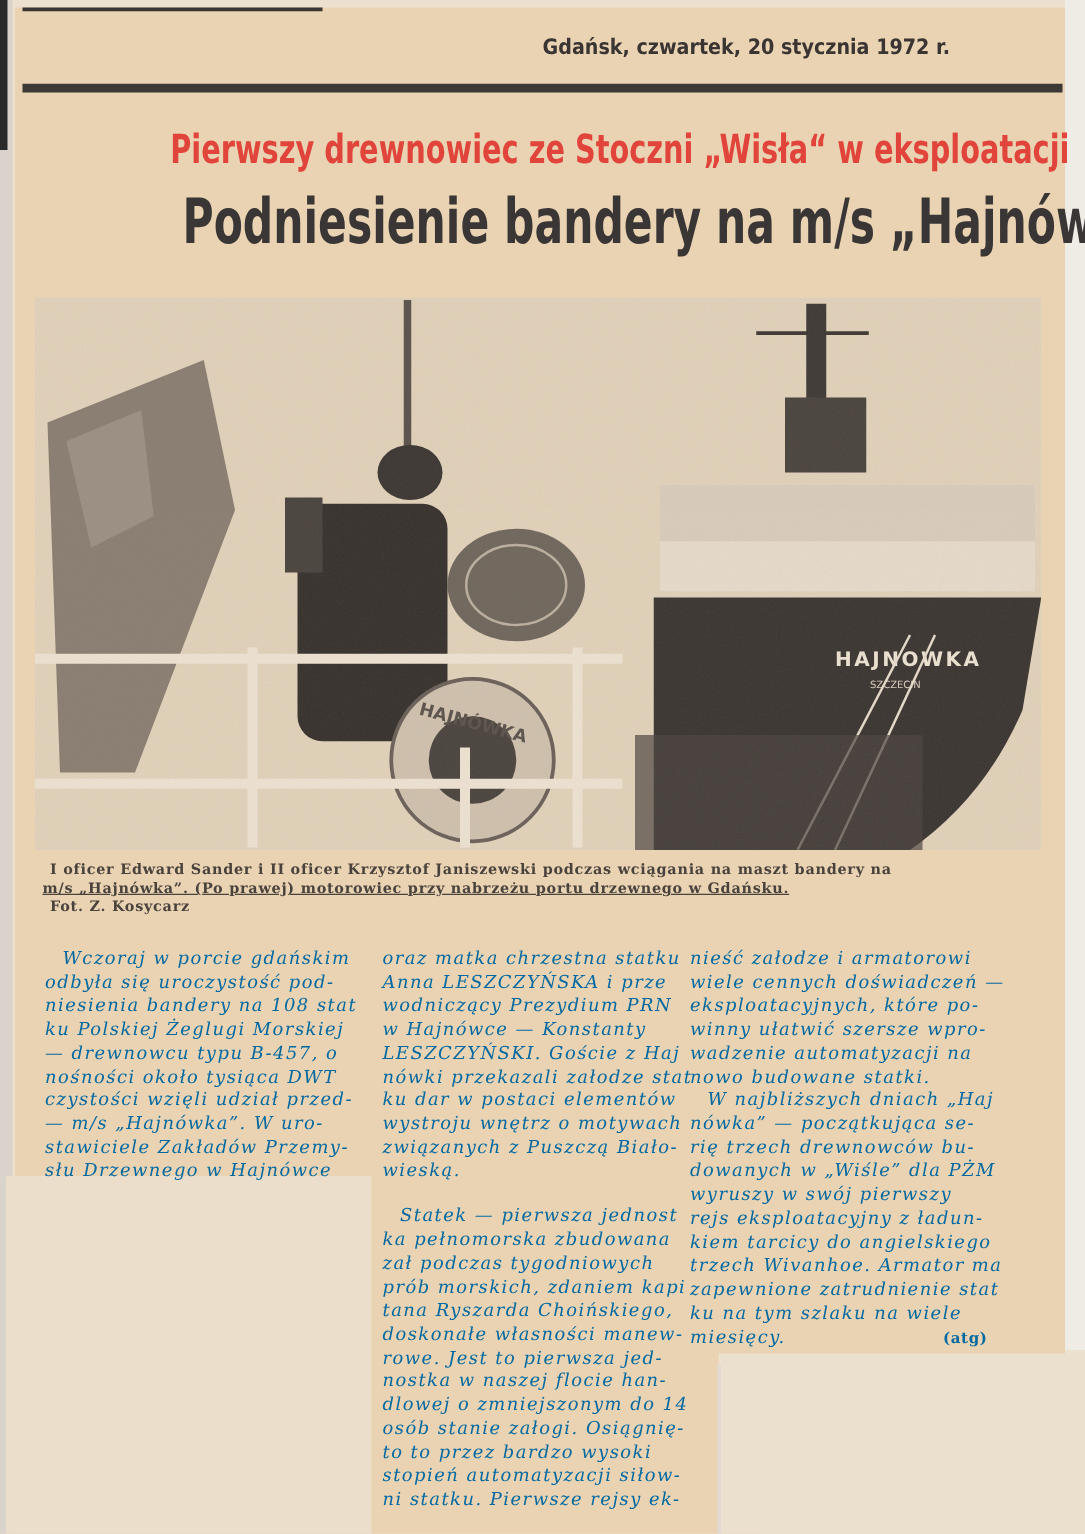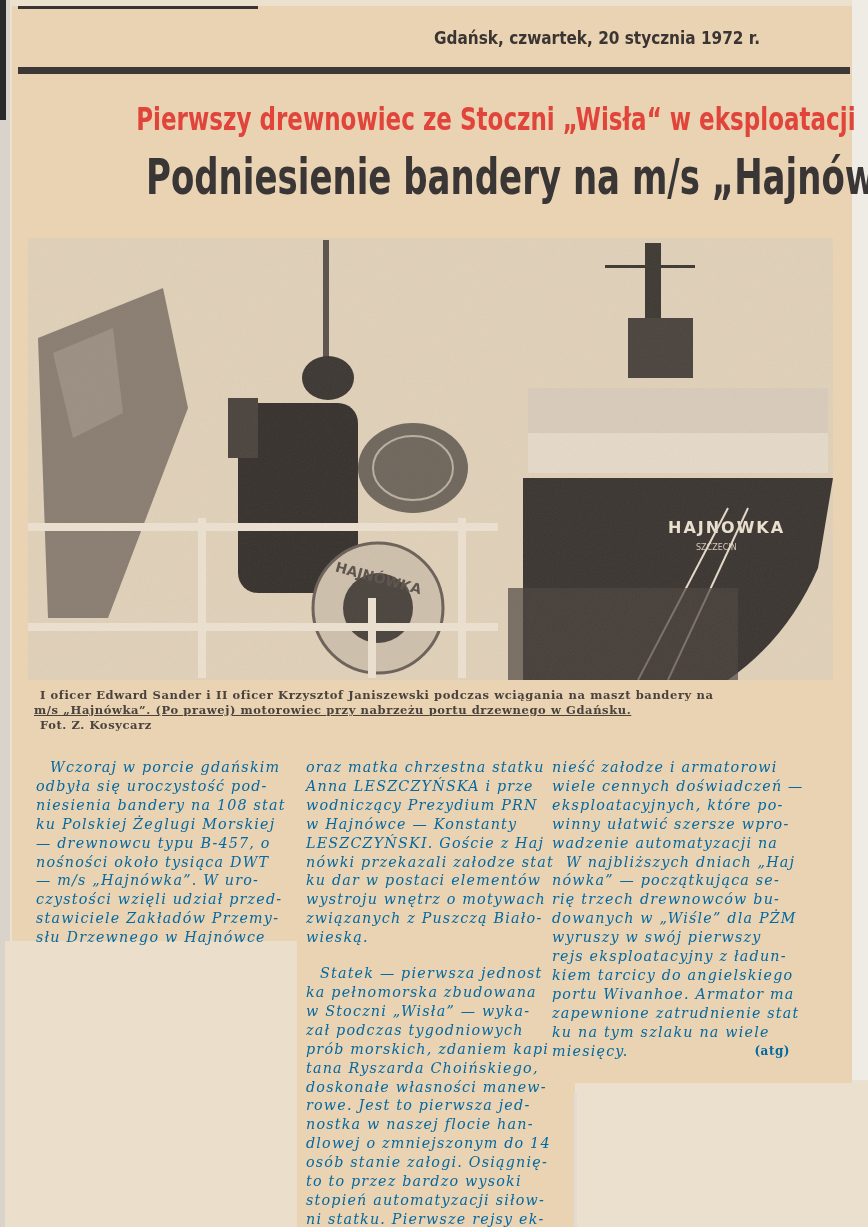--- a/index.html
+++ b/index.html
@@ -146,65 +146,65 @@
   <span class="credit">Fot. Z. Kosycarz</span>
 </div>
 
 <div class="col col1">
   <span class="line" style="padding-left:14px">Wczoraj w porcie gdańskim</span>
   <span class="line">odbyła się uroczystość pod-</span>
   <span class="line">niesienia bandery na 108 stat</span>
   <span class="line">ku Polskiej Żeglugi Morskiej</span>
   <span class="line">— drewnowcu typu B-457, o</span>
   <span class="line">nośności około tysiąca DWT</span>
+  <span class="line">czystości wzięli udział przed-</span>
   <span class="line">— m/s „Hajnówka”. W uro-</span>
-  <span class="line">czystości wzięli udział przed-</span>
   <span class="line">stawiciele Zakładów Przemy-</span>
   <span class="line">słu Drzewnego w Hajnówce</span>
 </div>
 
 <div class="col col2">
   <span class="line">oraz matka chrzestna statku</span>
   <span class="line">Anna LESZCZYŃSKA i prze</span>
   <span class="line">wodniczący Prezydium PRN</span>
   <span class="line">w Hajnówce — Konstanty</span>
   <span class="line">LESZCZYŃSKI. Goście z Haj</span>
   <span class="line">nówki przekazali załodze stat</span>
   <span class="line">ku dar w postaci elementów</span>
   <span class="line">wystroju wnętrz o motywach</span>
   <span class="line">związanych z Puszczą Biało-</span>
   <span class="line">wieską.</span>
   <div class="gap"></div>
   <span class="line" style="padding-left:14px">Statek — pierwsza jednost</span>
   <span class="line">ka pełnomorska zbudowana</span>
-  <span class="line">w Stoczni „Wisła” — wyka-</span>
   <span class="line">zał podczas tygodniowych</span>
   <span class="line">prób morskich, zdaniem kapi</span>
   <span class="line">tana Ryszarda Choińskiego,</span>
   <span class="line">doskonałe własności manew-</span>
   <span class="line">rowe. Jest to pierwsza jed-</span>
   <span class="line">nostka w naszej flocie han-</span>
   <span class="line">dlowej o zmniejszonym do 14</span>
   <span class="line">osób stanie załogi. Osiągnię-</span>
   <span class="line">to to przez bardzo wysoki</span>
   <span class="line">stopień automatyzacji siłow-</span>
   <span class="line">ni statku. Pierwsze rejsy ek-</span>
 
 </div>
 
 <div class="col col3">
   <span class="line">nieść załodze i armatorowi</span>
   <span class="line">wiele cennych doświadczeń —</span>
   <span class="line">eksploatacyjnych, które po-</span>
   <span class="line">winny ułatwić szersze wpro-</span>
   <span class="line">wadzenie automatyzacji na</span>
+  <span class="line">nowo budowane statki.</span>
   <span class="line" style="padding-left:14px">W najbliższych dniach „Haj</span>
   <span class="line">nówka” — początkująca se-</span>
   <span class="line">rię trzech drewnowców bu-</span>
   <span class="line">dowanych w „Wiśle” dla PŻM</span>
   <span class="line">wyruszy w swój pierwszy</span>
   <span class="line">rejs eksploatacyjny z ładun-</span>
   <span class="line">kiem tarcicy do angielskiego</span>
-  <span class="line">portu Wivanhoe. Armator ma</span>
+  <span class="line">trzech Wivanhoe. Armator ma</span>
   <span class="line">zapewnione zatrudnienie stat</span>
   <span class="line">ku na tym szlaku na wiele</span>
   <span class="line"><span>miesięcy.</span><span class="sig">(atg)</span></span>
 </div>
 
 </body></html>

